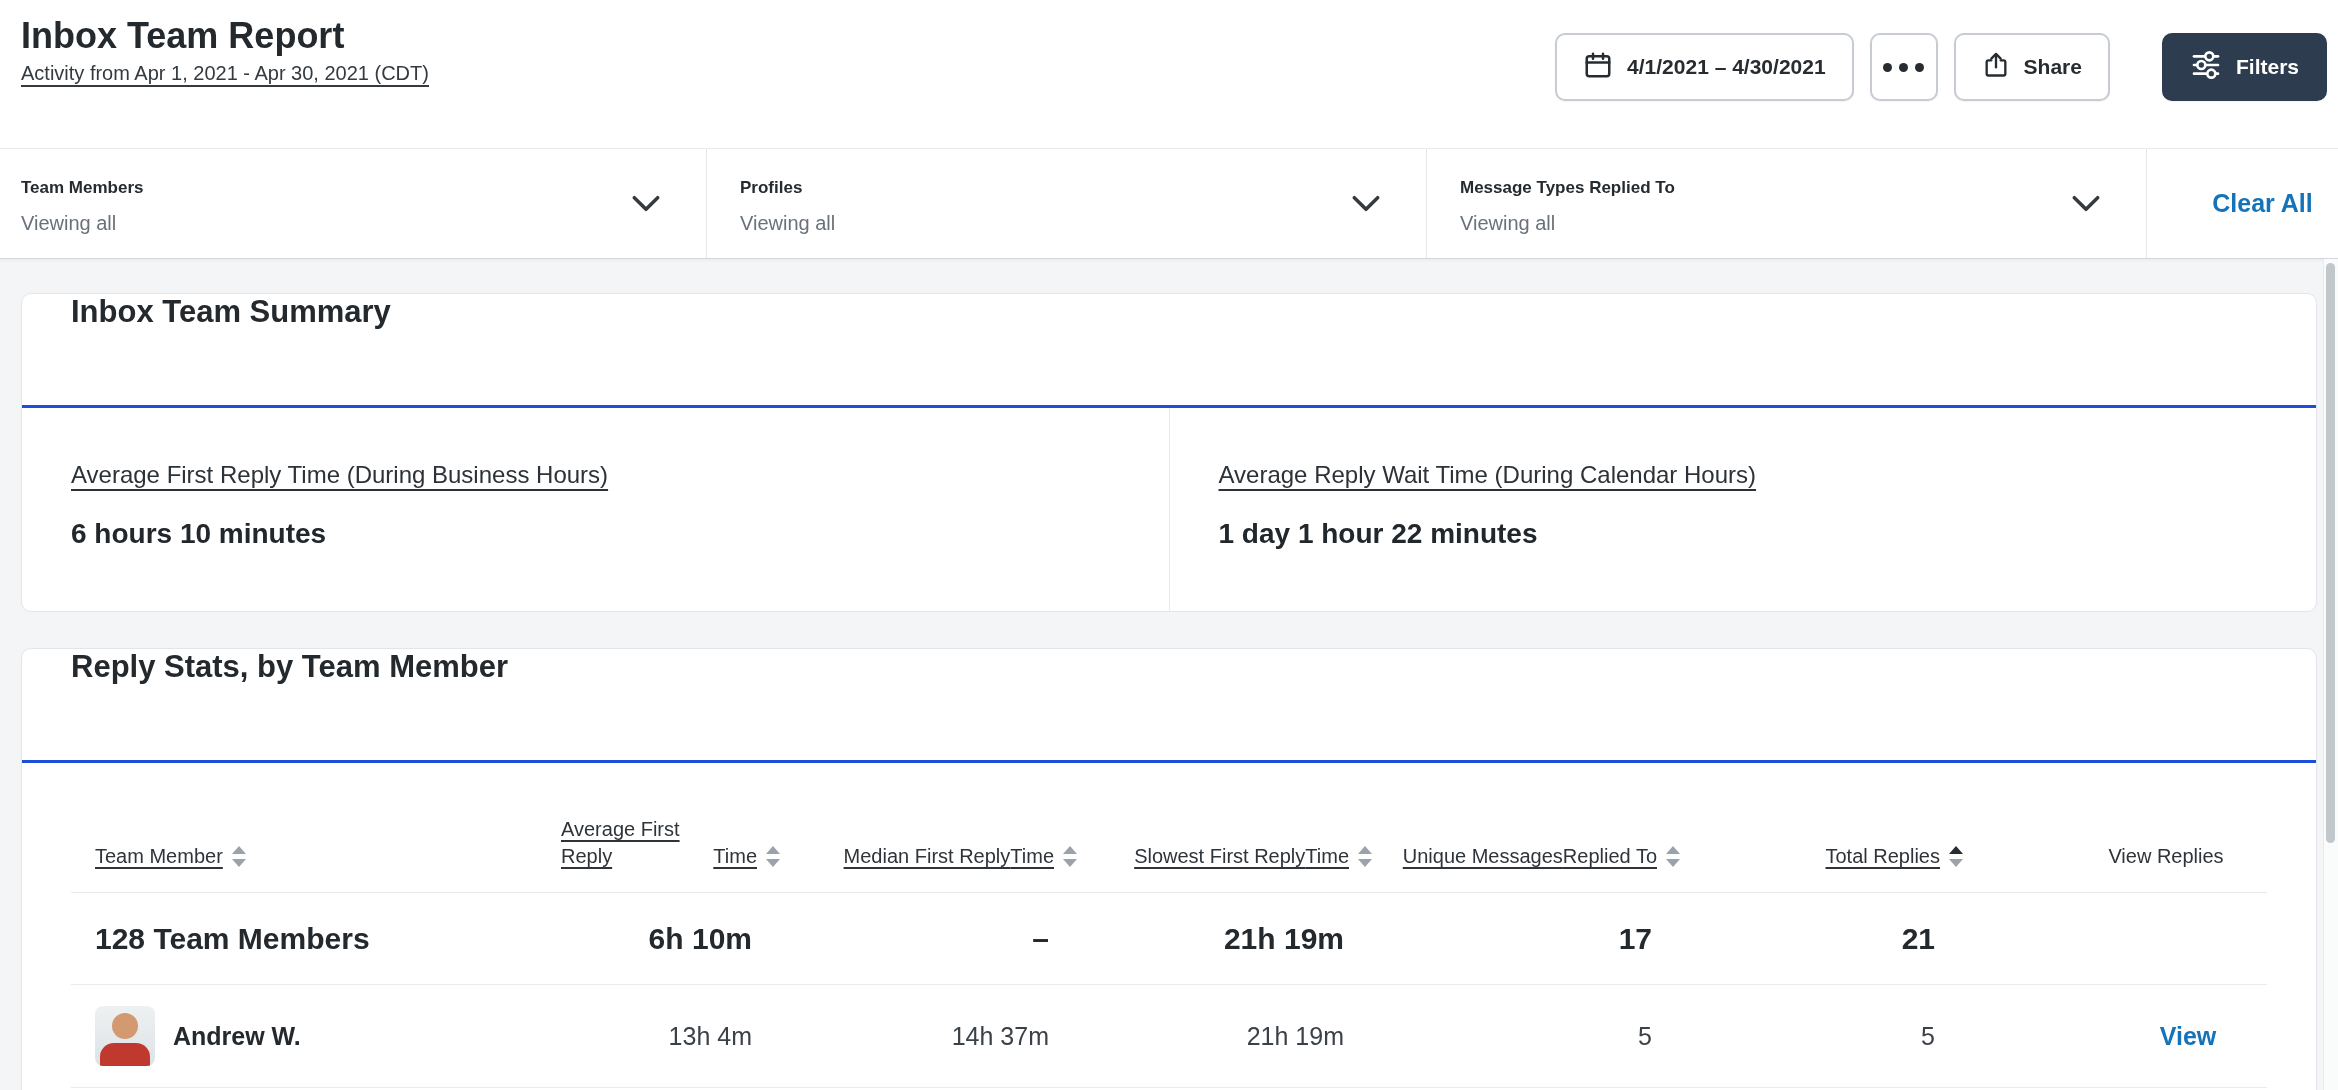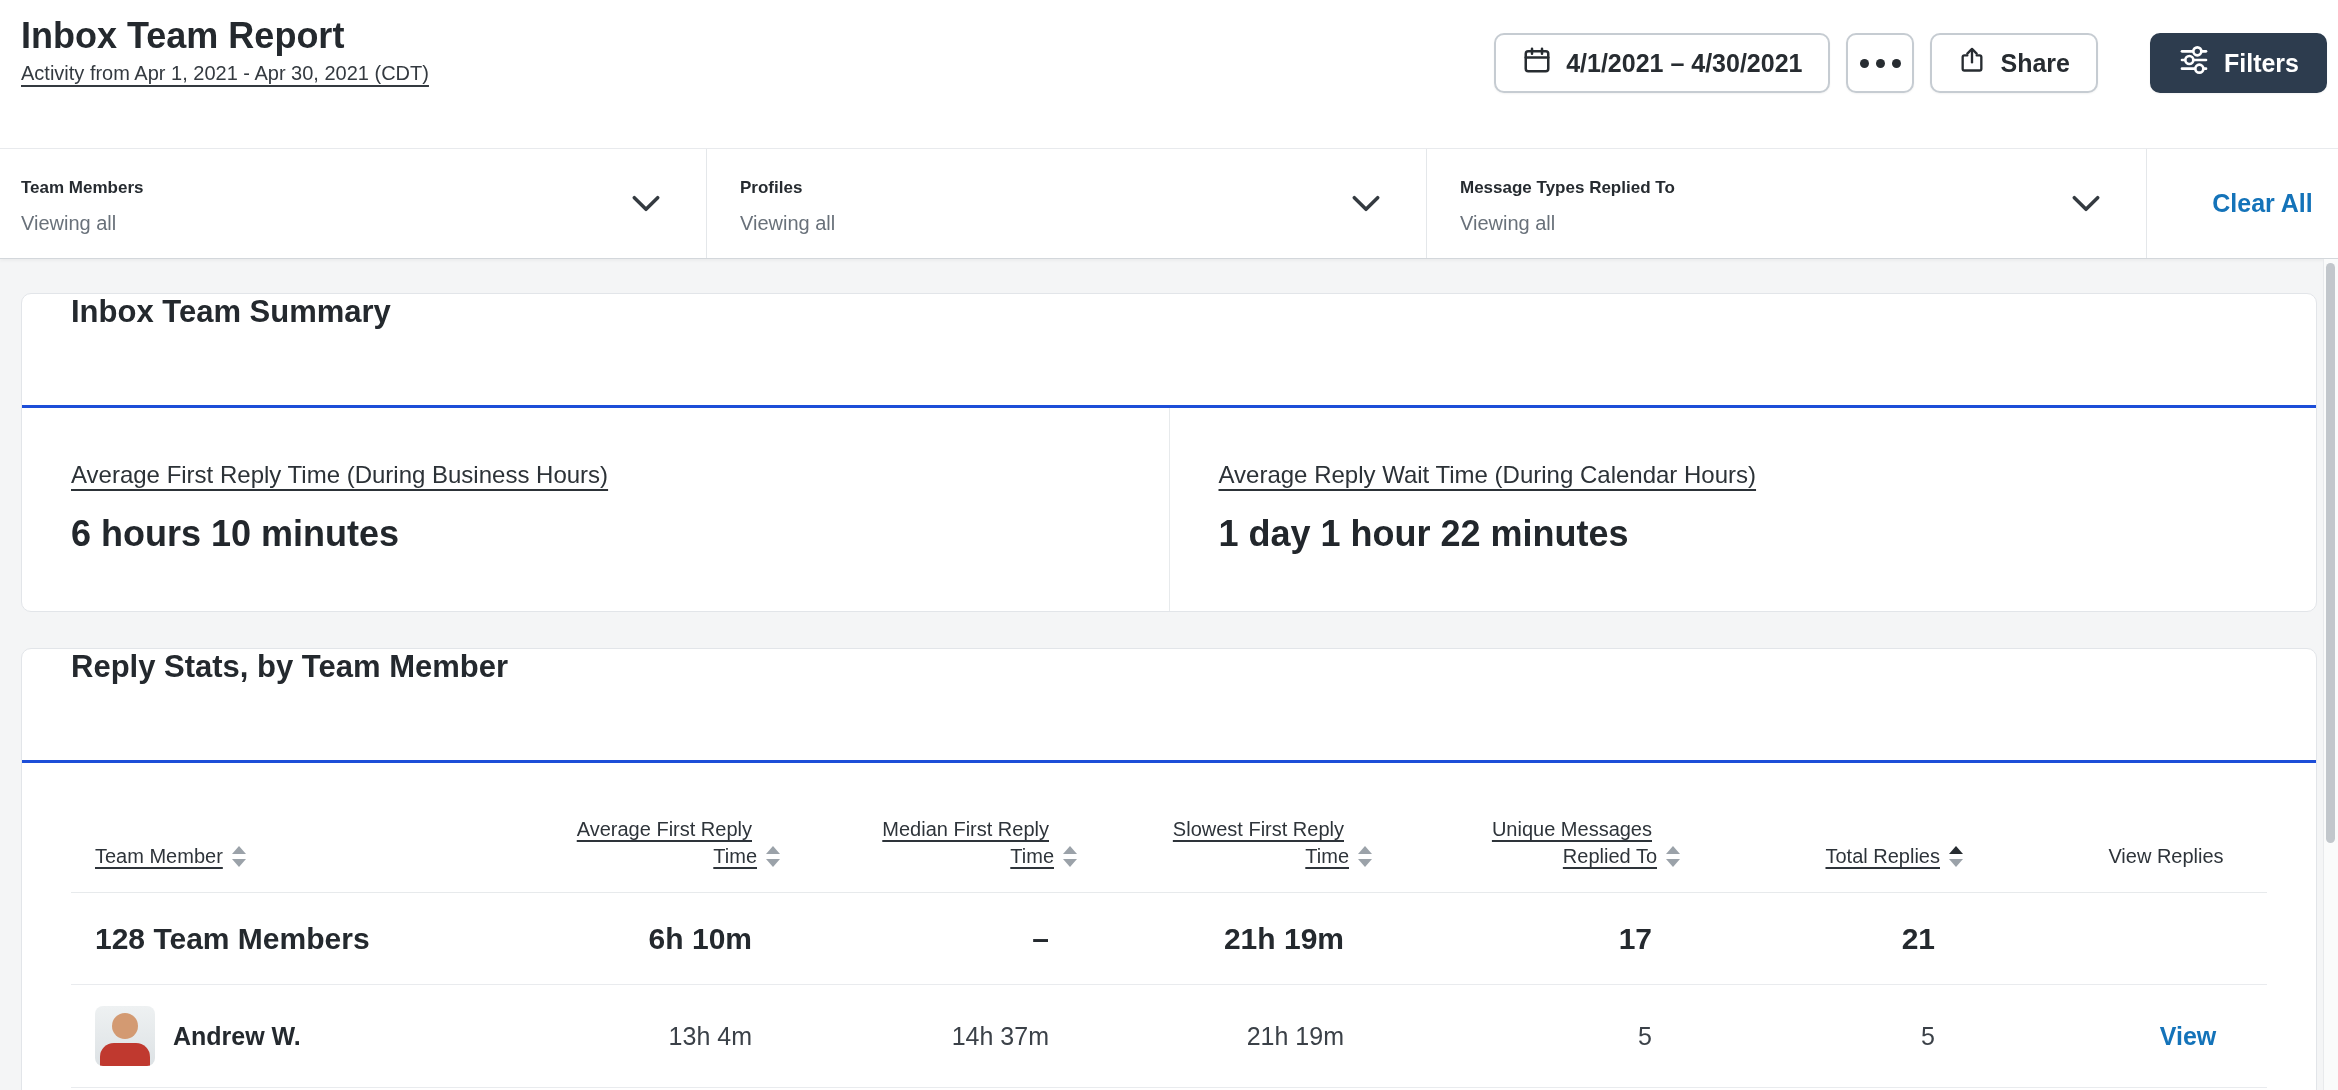--- a/index.html
+++ b/index.html
@@ -14,23 +14,23 @@
   .topbar { position:relative; height:148px; background:#fff; }
   .title-block { position:absolute; left:21px; top:14px; }
   .page-title { font-size:36px; line-height:44px; font-weight:700; color:#24292e; }
   .page-subtitle {
     margin-top:2px; font-size:20px; line-height:26px; color:#343a40;
     text-decoration:underline; text-decoration-thickness:1.5px; text-underline-offset:5px;
     width:max-content;
   }
   .actions { position:absolute; right:11px; top:33px; display:flex; gap:16px; height:68px; }
   .btn {
-    display:flex; align-items:center; gap:14px; height:60px; padding:0 26px;
+    display:flex; align-items:center; gap:14px; height:68px; padding:0 26px;
     background:#fff; border:2px solid #c6ccd2; border-radius:10px;
-    font-size:25px; font-weight:700; color:#272c31;
+    font-size:21px; font-weight:700; color:#272c31;
     box-shadow:0 1px 2px rgba(0,0,0,.05); cursor:pointer; white-space:nowrap;
   }
   .btn.icon-only { width:68px; padding:0; justify-content:center; gap:0; }
   .btn.dark { background:#2d3c4e; border-color:#2d3c4e; color:#fff;margin-left:36px; }
   .dots { display:flex; gap:7px; }
   .dots i { width:9px; height:9px; border-radius:50%; background:#272c31; }
 
   
   .filterbar {
     height:111px; background:#fff; display:flex;
@@ -57,29 +57,29 @@
   .card-title { font-size:31px; font-weight:700; color:#24292e; }
 
   
   .metrics { display:flex; height:203px; }
   .metric { flex:1; padding:52px 0 0 49px; }
   .metric + .metric { border-left:1px solid #e7eaec; }
   .metric-label {
     font-size:24px; line-height:30px; color:#2c3237; width:max-content;
     text-decoration:underline; text-decoration-thickness:1.5px; text-underline-offset:6px;
   }
-  .metric-value { margin-top:17px; font-size:36px; line-height:54px; font-weight:700; color:#22272c; }
+  .metric-value { margin-top:17px; font-size:28px; line-height:54px; font-weight:700; color:#22272c; }
 
   
   .card2 { margin-top:36px; }
   .table { margin:0 49px; }
   .grid-cols { display:grid; grid-template-columns:490px 191px 297px 295px 308px 283px 1fr; }
   .thead { height:130px; align-items:end; padding-bottom:22px; border-bottom:1px solid #e7eaec; }
   .th { font-size:20px; line-height:27px; color:#2e343a; }
-  .th .lines { display:flex; flex-direction:column; align-items:flex-end;justify-content:flex-end; }
+  .th .lines { display:flex; flex-direction:row; align-items:flex-end;justify-content:flex-end; }
   .hu { text-decoration:underline; text-decoration-thickness:1.5px; text-underline-offset:4px; }
   .hrow { display:flex; align-items:center; justify-content:flex-end; }
   .sort { display:flex; flex-direction:column; align-items:center; gap:5px; margin-left:9px; }
   .sort.overhang { margin-right:-28px; }
   .tri-up { width:0; height:0; border-left:7px solid transparent; border-right:7px solid transparent; border-bottom:8px solid #9ba2a9; }
   .tri-down { width:0; height:0; border-left:7px solid transparent; border-right:7px solid transparent; border-top:8px solid #9ba2a9; }
   .sort.active .tri-up { border-bottom-color:#272c31; }
   .th.c1 { padding-left:24px; }
   .th.c1 .hrow { justify-content:flex-start; }
   .th.c7 { text-align:center; padding-left:130px; }

